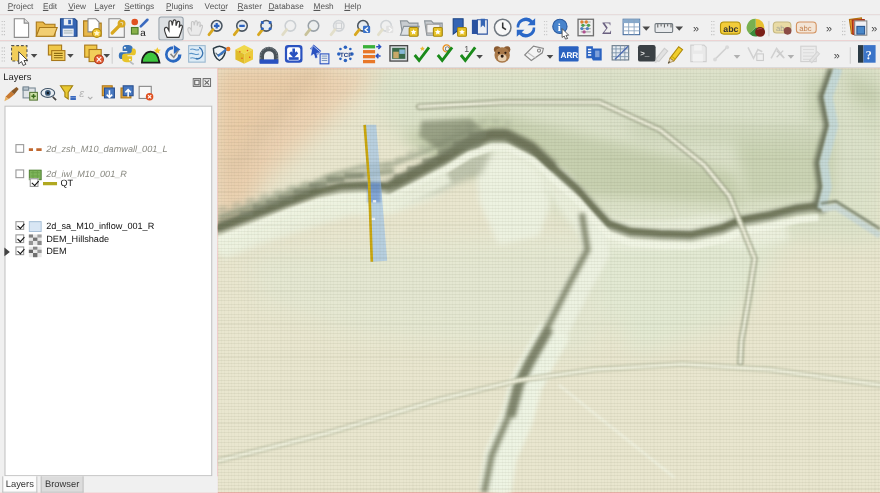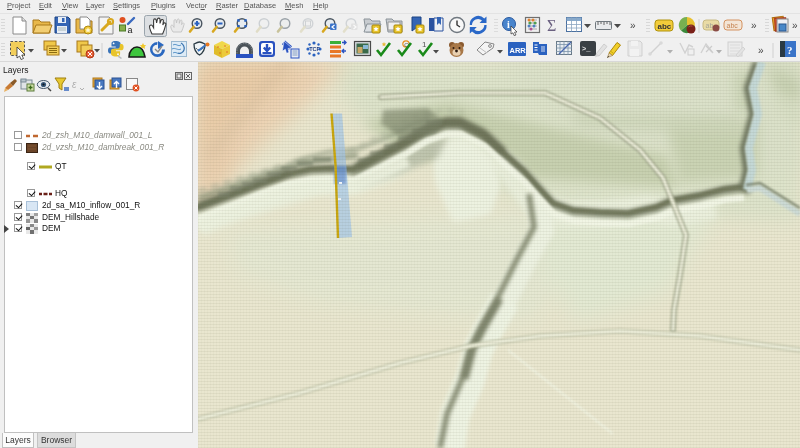--- a/index.html
+++ b/index.html
@@ -559,41 +559,34 @@
     <div id="ptree"></div>
 
     <div id="rows" style="position:absolute;left:2px;top:34px;width:190px;height:337px;overflow:hidden">
       <div class="trow" style="top:1px">
           <span class="cb" style="left:12px"></span>
           <svg class="sym" style="left:24px" width="12" height="10">
             <path d="M0,5 h4 M7,5 h5" stroke="#c06830" stroke-width="2.4"></path>
           </svg>
           <span class="lyt it" style="left:40px">2d_zsh_M10_damwall_001_L</span>
         </div>
-      <div class="trow" style="top:13px">
+      <div class="trow" style="top:24px">
           <span class="cb" style="left:12px"></span>
           <svg class="sym" style="left:24px" width="12" height="10">
-            <rect x="0.5" y="0.5" width="11" height="9" fill="#6a4428" stroke="#3a2414"></rect>
-            <path d="M2,3 h8 M2,6 h8" stroke="#7e5432" stroke-width="1"></path>
+            <rect x="0.5" y="0.5" width="11" height="9" fill="#7eb45a" stroke="#4a7a30"></rect>
+            <path d="M2,3 h8 M2,6 h8 M4,1 v8 M8,1 v8" stroke="#6aa048" stroke-width="0.8"></path>
           </svg>
-          <span class="lyt it" style="left:40px">2d_vzsh_M10_dambreak_001_R</span>
+          <span class="lyt it" style="left:40px">2d_iwl_M10_001_R</span>
         </div>
       <div class="trow" style="top:32px">
           <span class="cb on" style="left:25px"></span>
           <svg class="sym" style="left:37px" width="13" height="10">
             <path d="M0,5 h13" stroke="#b0a820" stroke-width="3"></path>
           </svg>
           <span class="lyt" style="left:53px">QT</span>
-        </div>
-      <div class="trow" style="top:59px">
-          <span class="cb on" style="left:25px"></span>
-          <svg class="sym" style="left:37px" width="13" height="10">
-            <path d="M0,5 h3 M4.5,5 h4 M10,5 h3" stroke="#6a2018" stroke-width="2.6"></path>
-          </svg>
-          <span class="lyt" style="left:53px">HQ</span>
         </div>
       <div class="trow" style="top:71px">
           <span class="cb on" style="left:12px"></span>
           <svg class="sym" style="left:24px" width="12" height="10">
             <rect x="0.5" y="0.5" width="11" height="9" fill="#d8e6f4" stroke="#a8c0d8"></rect>
           </svg>
           <span class="lyt" style="left:40px">2d_sa_M10_inflow_001_R</span>
         </div>
       <div class="trow" style="top:94px">
           <span style="position:absolute;left:2px;top:2px;width:0;height:0;border-top:4px solid transparent;border-bottom:4px solid transparent;border-left:5px solid #444"></span>

